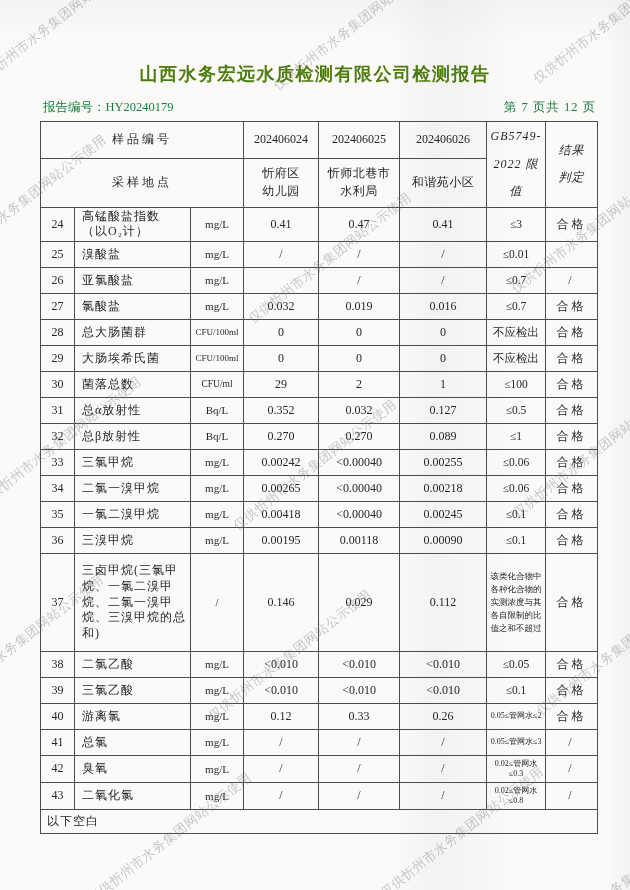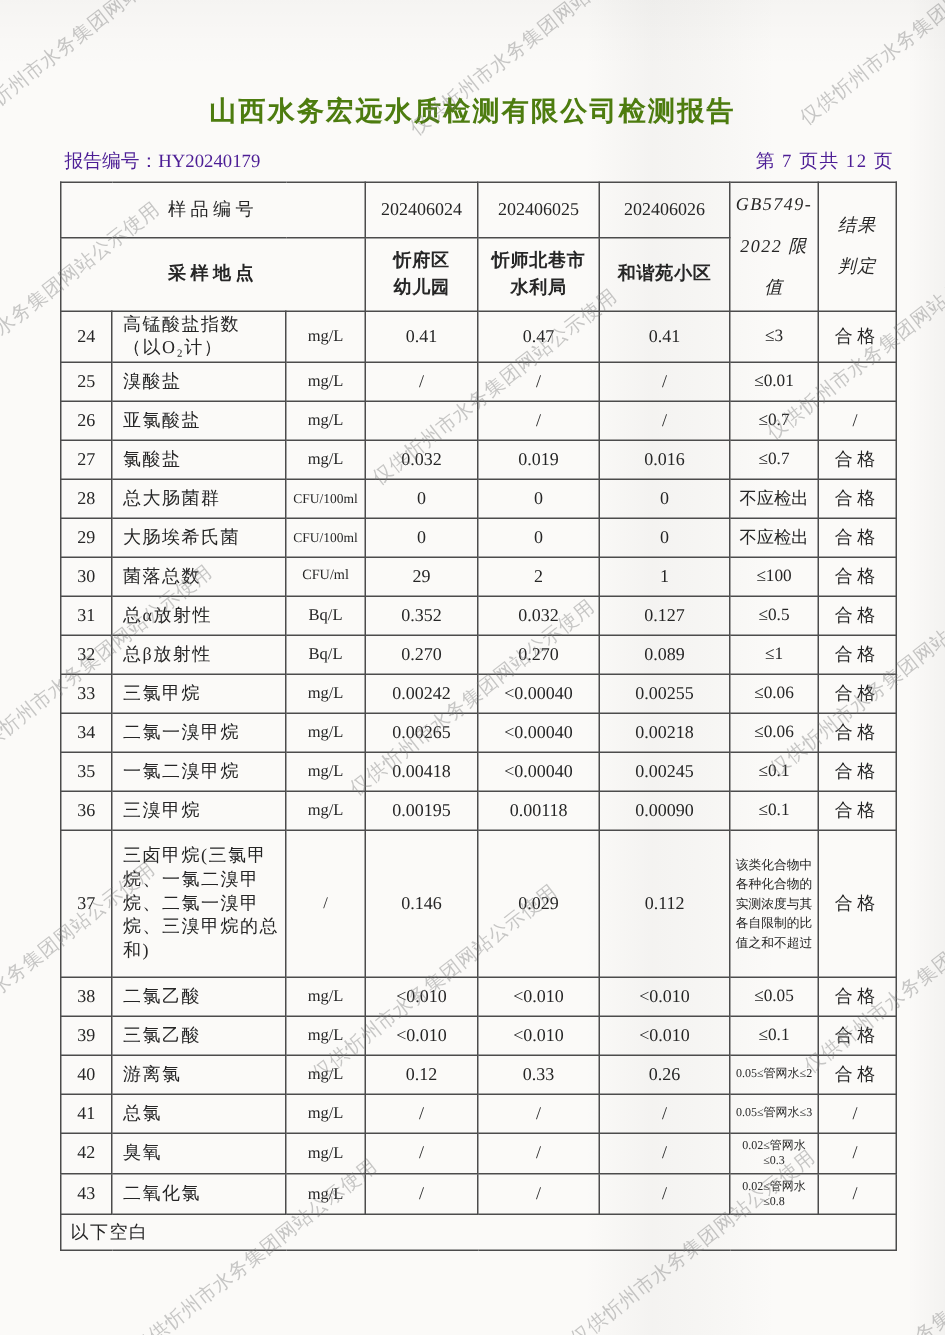--- a/index.html
+++ b/index.html
@@ -27,34 +27,34 @@
     transform:translate(-50%,-50%) rotate(-38deg);
   }
   .title {
     position:absolute; top:62px; left:0; width:100%; z-index:2;
     text-align:center; font-size:18px; font-weight:bold;
     letter-spacing:1.5px; color:#4d7c0f;
   }
   .meta {
     position:absolute; top:99px; left:43px; width:553px; z-index:2;
     display:flex; justify-content:space-between; align-items:baseline;
-    font-size:12.5px; color:#4c1d95;
+    font-size:12.5px; color:#15803d;
   }
   .meta .page-no { letter-spacing:1px; }
   table.results {
     position:absolute; top:121px; left:40px; width:557px; z-index:2;
     border-collapse:collapse; table-layout:fixed;padding-left:32px;
   }
   table.results td {
     border:1px solid #4c4c4c;
     font-size:12px; text-align:center; vertical-align:middle;
     padding:1px 2px; color:#262626; overflow:hidden;
   }
   thead tr:nth-child(1) { height:30px; }
-  thead tr:nth-child(2) { height:40px;font-weight:bold; }
+  thead tr:nth-child(2) { height:40px; }
   thead td.label-cell { letter-spacing:3px; }
   thead td.loc { line-height:1.45; letter-spacing:0.5px; }
   thead td.merged-h { line-height:2.3; letter-spacing:1px;font-style:italic; }
   .pre { white-space:pre-line; }
   tbody tr { height:26px; }
   tbody tr:nth-child(1)  { height:33px; }
   tbody tr:nth-child(14) { height:98px; }
   tbody tr:nth-child(19), tbody tr:nth-child(20) { height:27px; }
   tbody td.name {
     text-align:left; padding-left:7px; white-space:pre-line;

